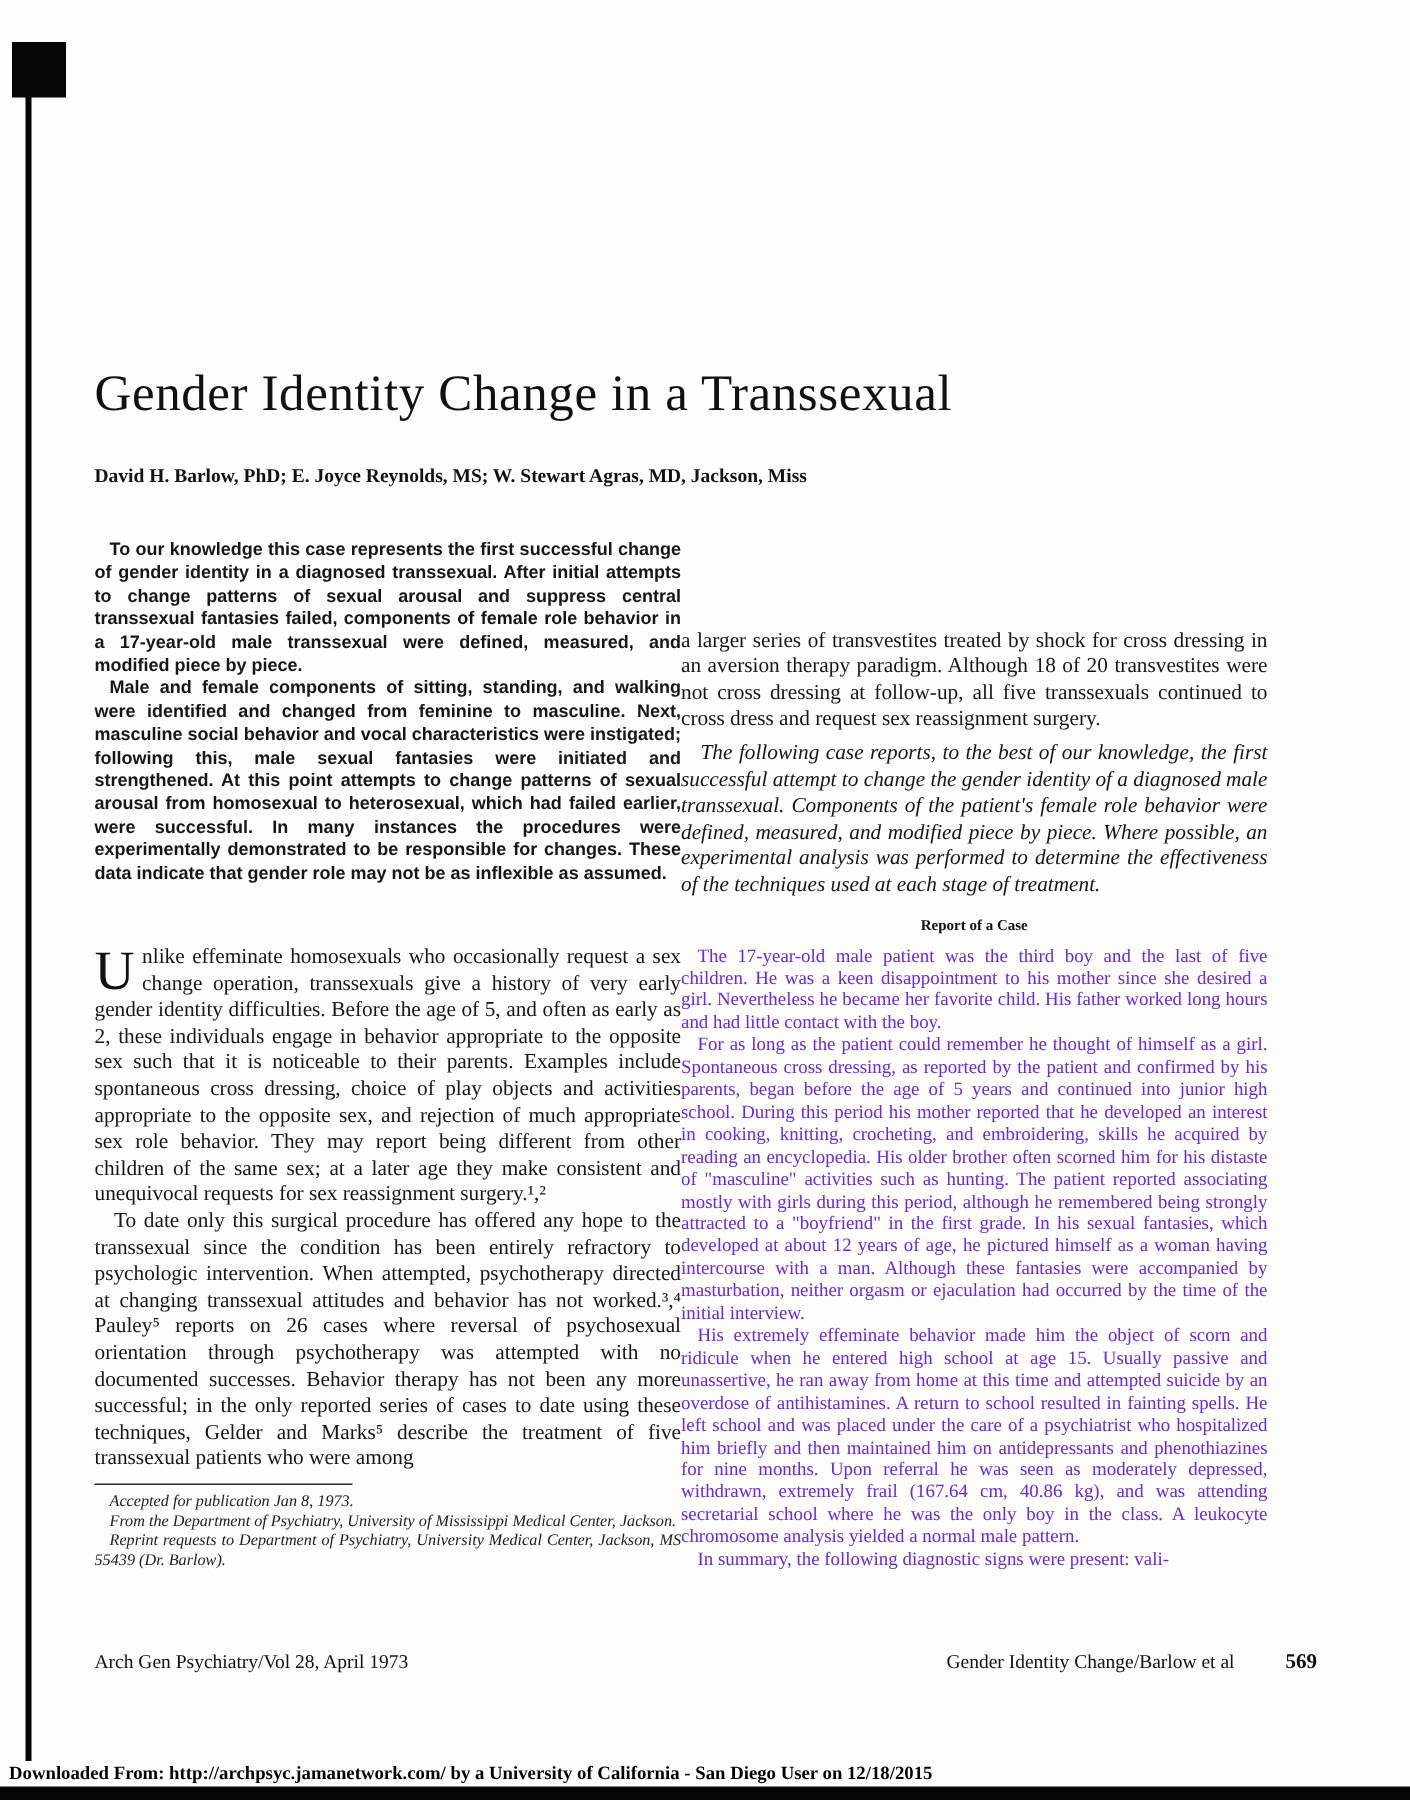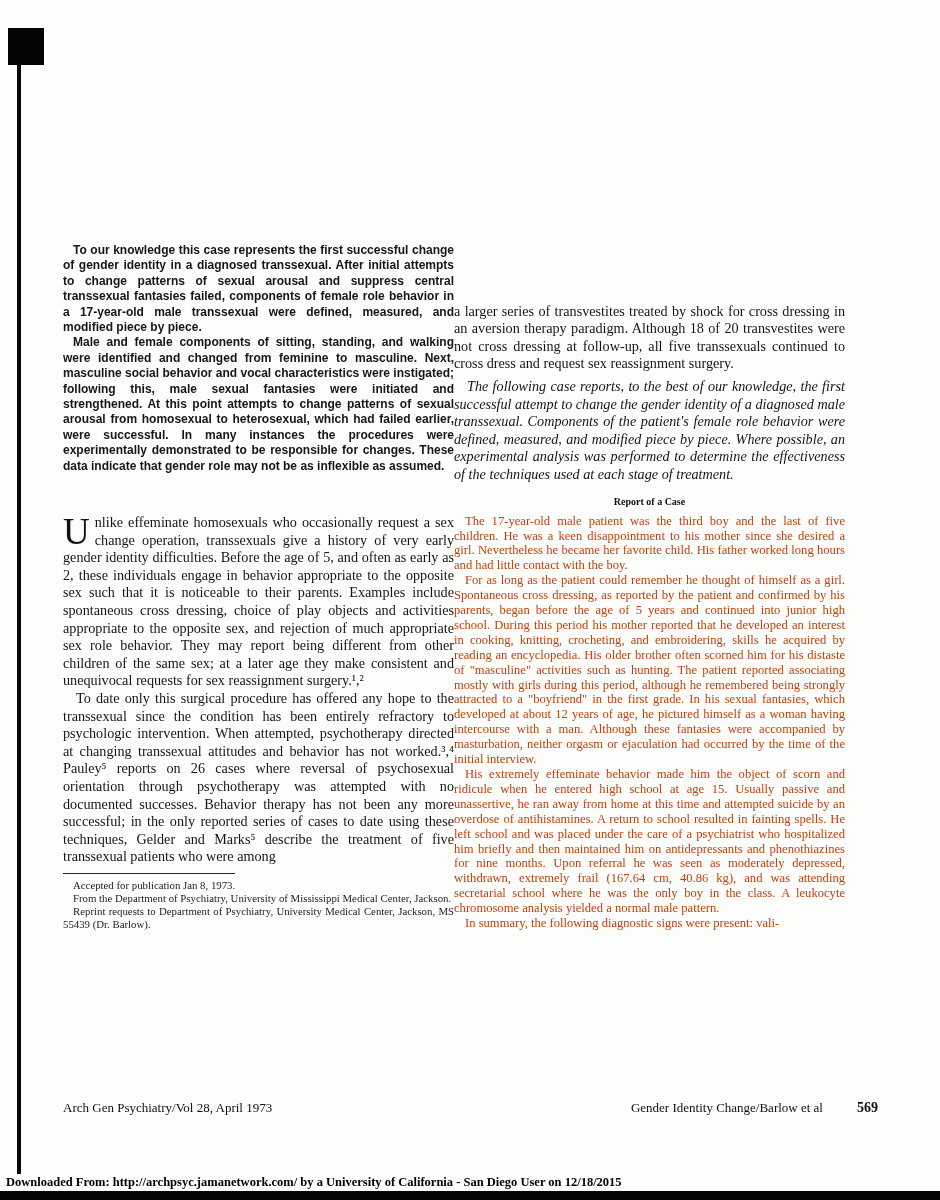--- a/index.html
+++ b/index.html
@@ -102,38 +102,39 @@
     border-top: 1.5px solid #2a2a2a;
     margin: 0 0 5px 0;
   }
   .footnote p {
     margin: 0;
     font-size: 10.8px;
     line-height: 13px;
     text-indent: 10px;
     text-align: justify;
     color: #1c1c1c;
+    font-style: italic;
   }
 
   
   .section-heading {
     margin: 12px 0 7px 0;
     font-weight: 700;
     font-size: 10px;
     text-align: center;
     color: #111;
   }
   .case-para {
     margin: 0;
     font-family: "Liberation Serif", serif;
     font-size: 12.6px;
     line-height: 14.9px;
     text-align: justify;
     text-indent: 11px;
-    color: #c2410c;
+    color: #6d28d9;
   }
   .para-gap { margin-top: 5px; font-style: italic; }
 
   
   .footer {
     position: absolute;
     left: 63px; right: 62px; top: 1100px;
     display: flex;
     justify-content: space-between;
     align-items: baseline;
@@ -158,21 +159,23 @@
 </head>
 <body>
 
 <div class="page">
 
   <div class="corner-mark"></div>
   <div class="edge-line"></div>
 
   <div class="content">
 
-
+    <h1 class="title">Gender Identity Change in a Transsexual</h1>
+
+    <p class="authors">David H. Barlow, PhD; E. Joyce Reynolds, MS; W. Stewart Agras, MD, Jackson, Miss</p>
 
     <div class="columns">
 
       <div class="col">
 
         <div class="abstract">
           <p>To our knowledge this case represents the first successful change of gender identity in a diagnosed transsexual. After initial attempts to change patterns of sexual arousal and suppress central transsexual fantasies failed, components of female role behavior in a 17-year-old male transsexual were defined, measured, and modified piece by piece.</p>
           <p>Male and female components of sitting, standing, and walking were identified and changed from feminine to masculine. Next, masculine social behavior and vocal characteristics were instigated; following this, male sexual fantasies were initiated and strengthened. At this point attempts to change patterns of sexual arousal from homosexual to heterosexual, which had failed earlier, were successful. In many instances the procedures were experimentally demonstrated to be responsible for changes. These data indicate that gender role may not be as inflexible as assumed.</p>
         </div>
 

